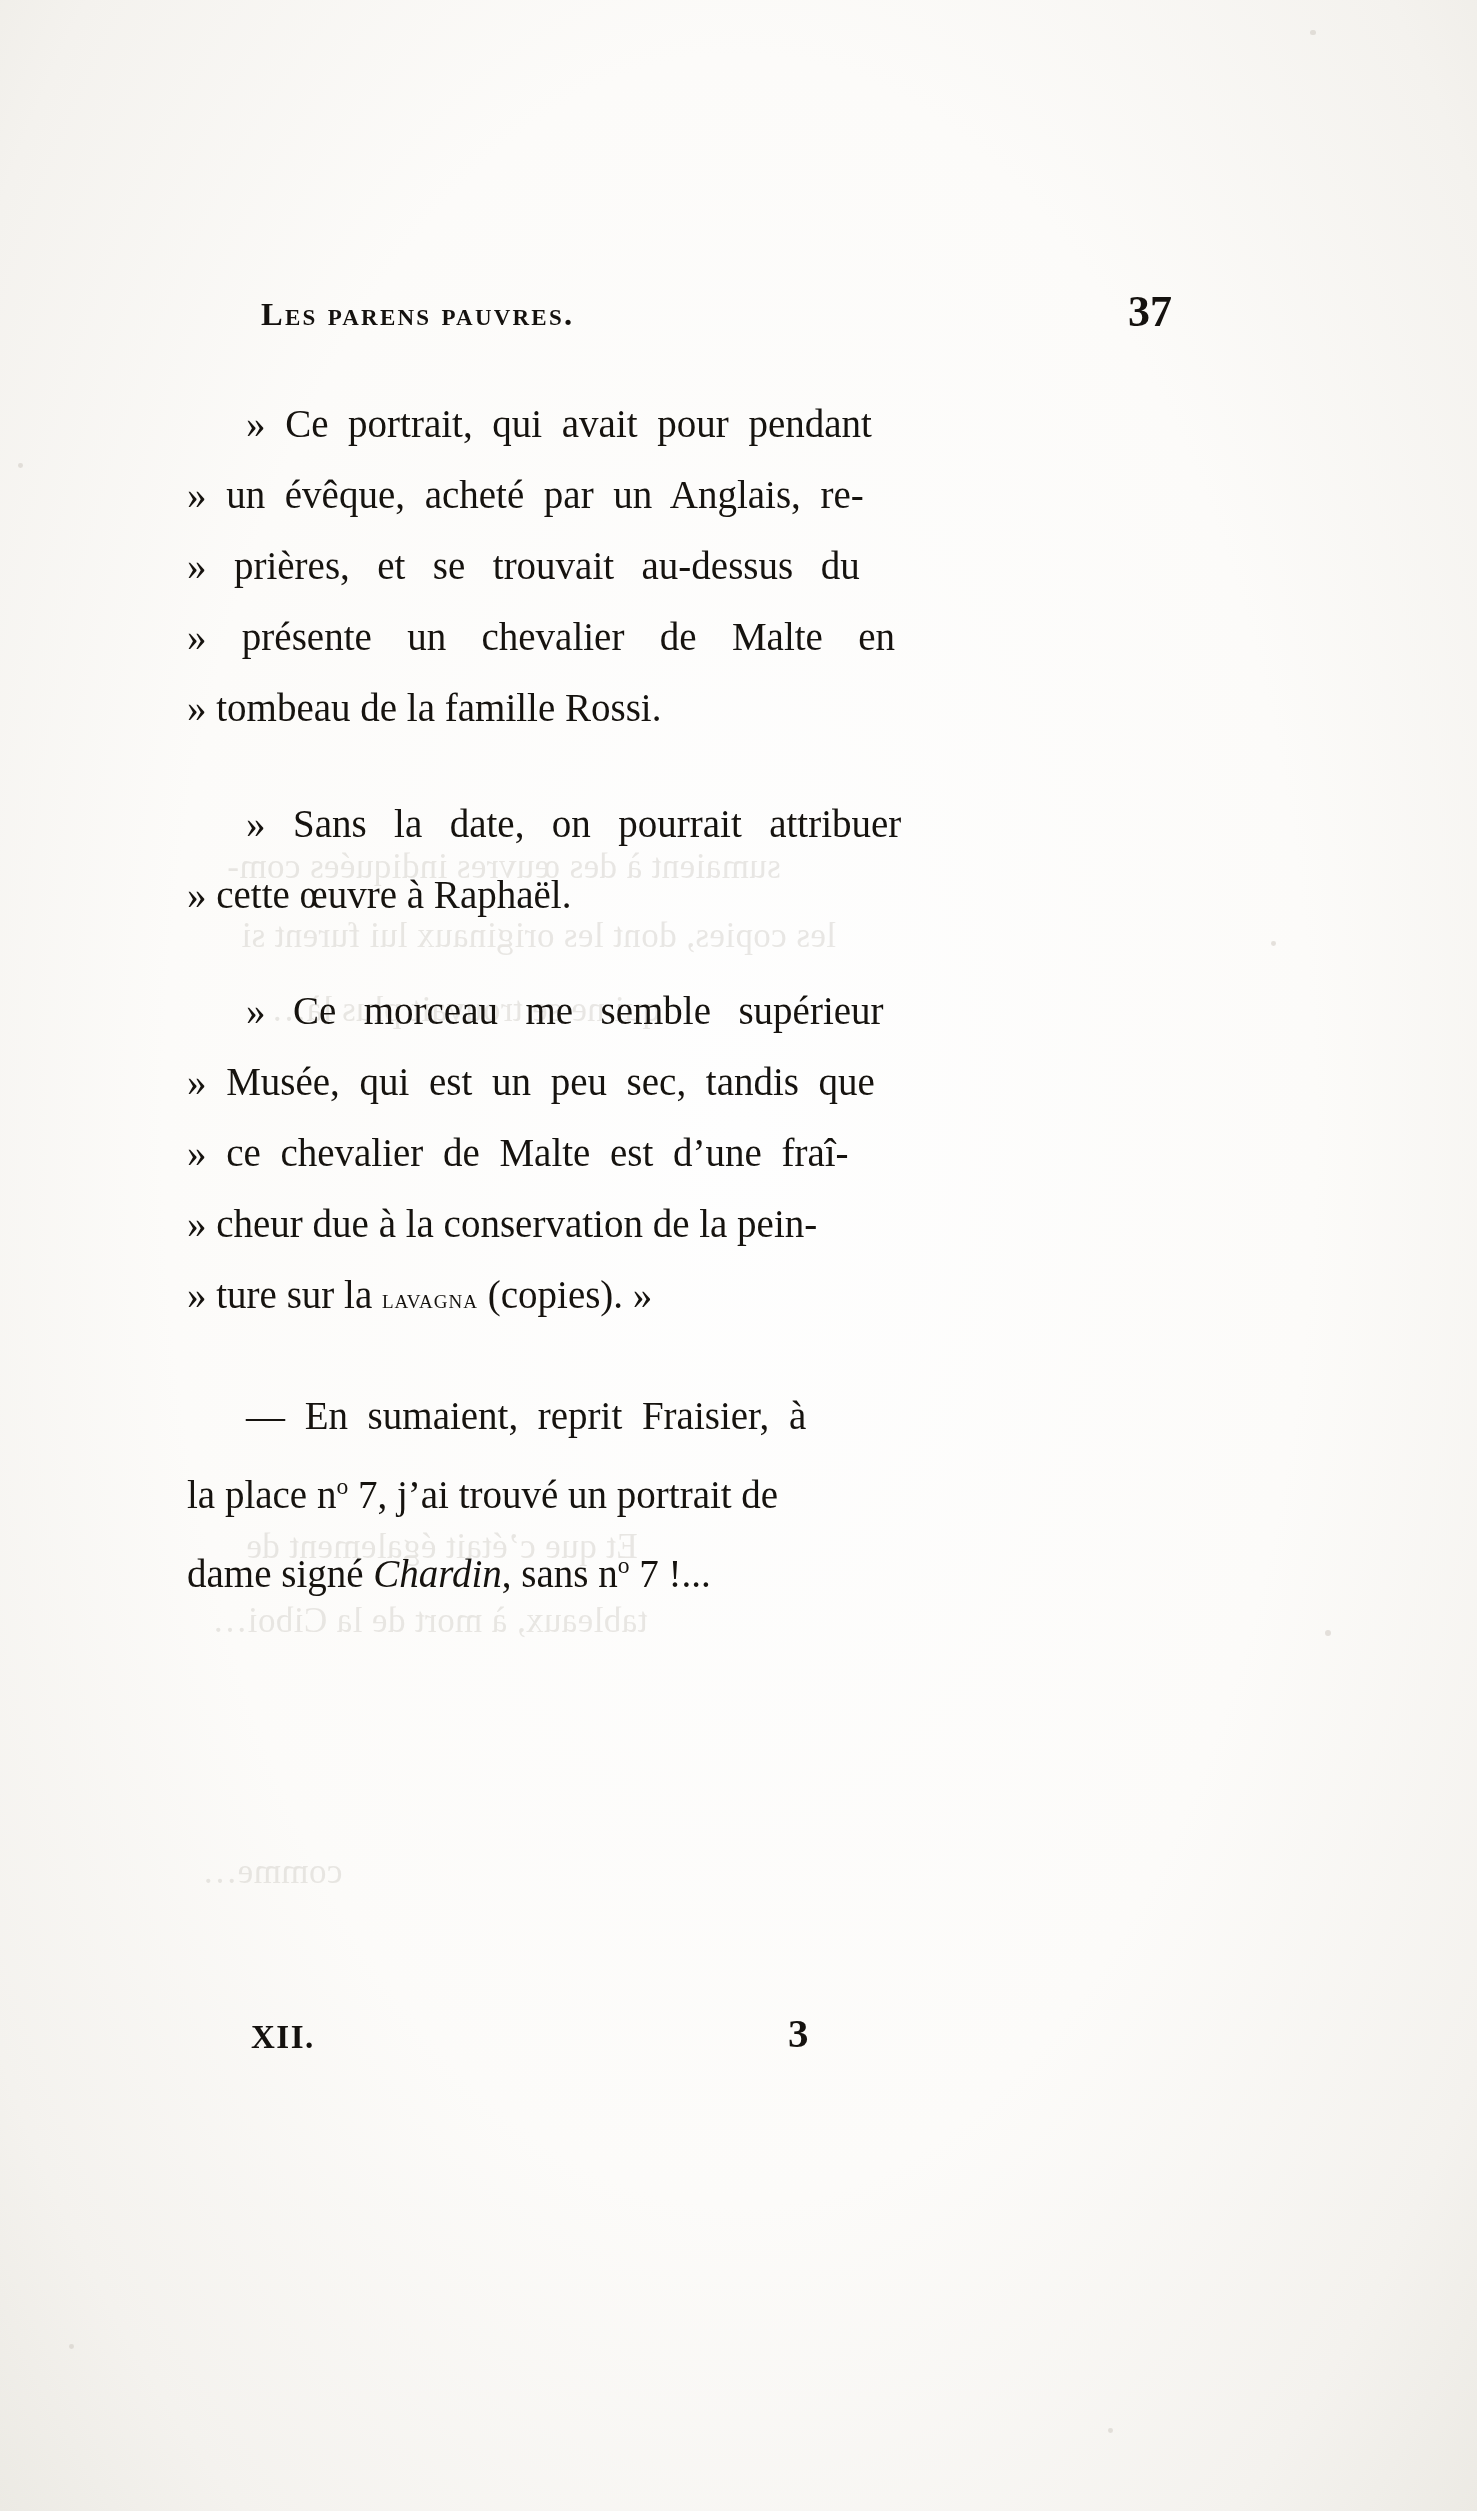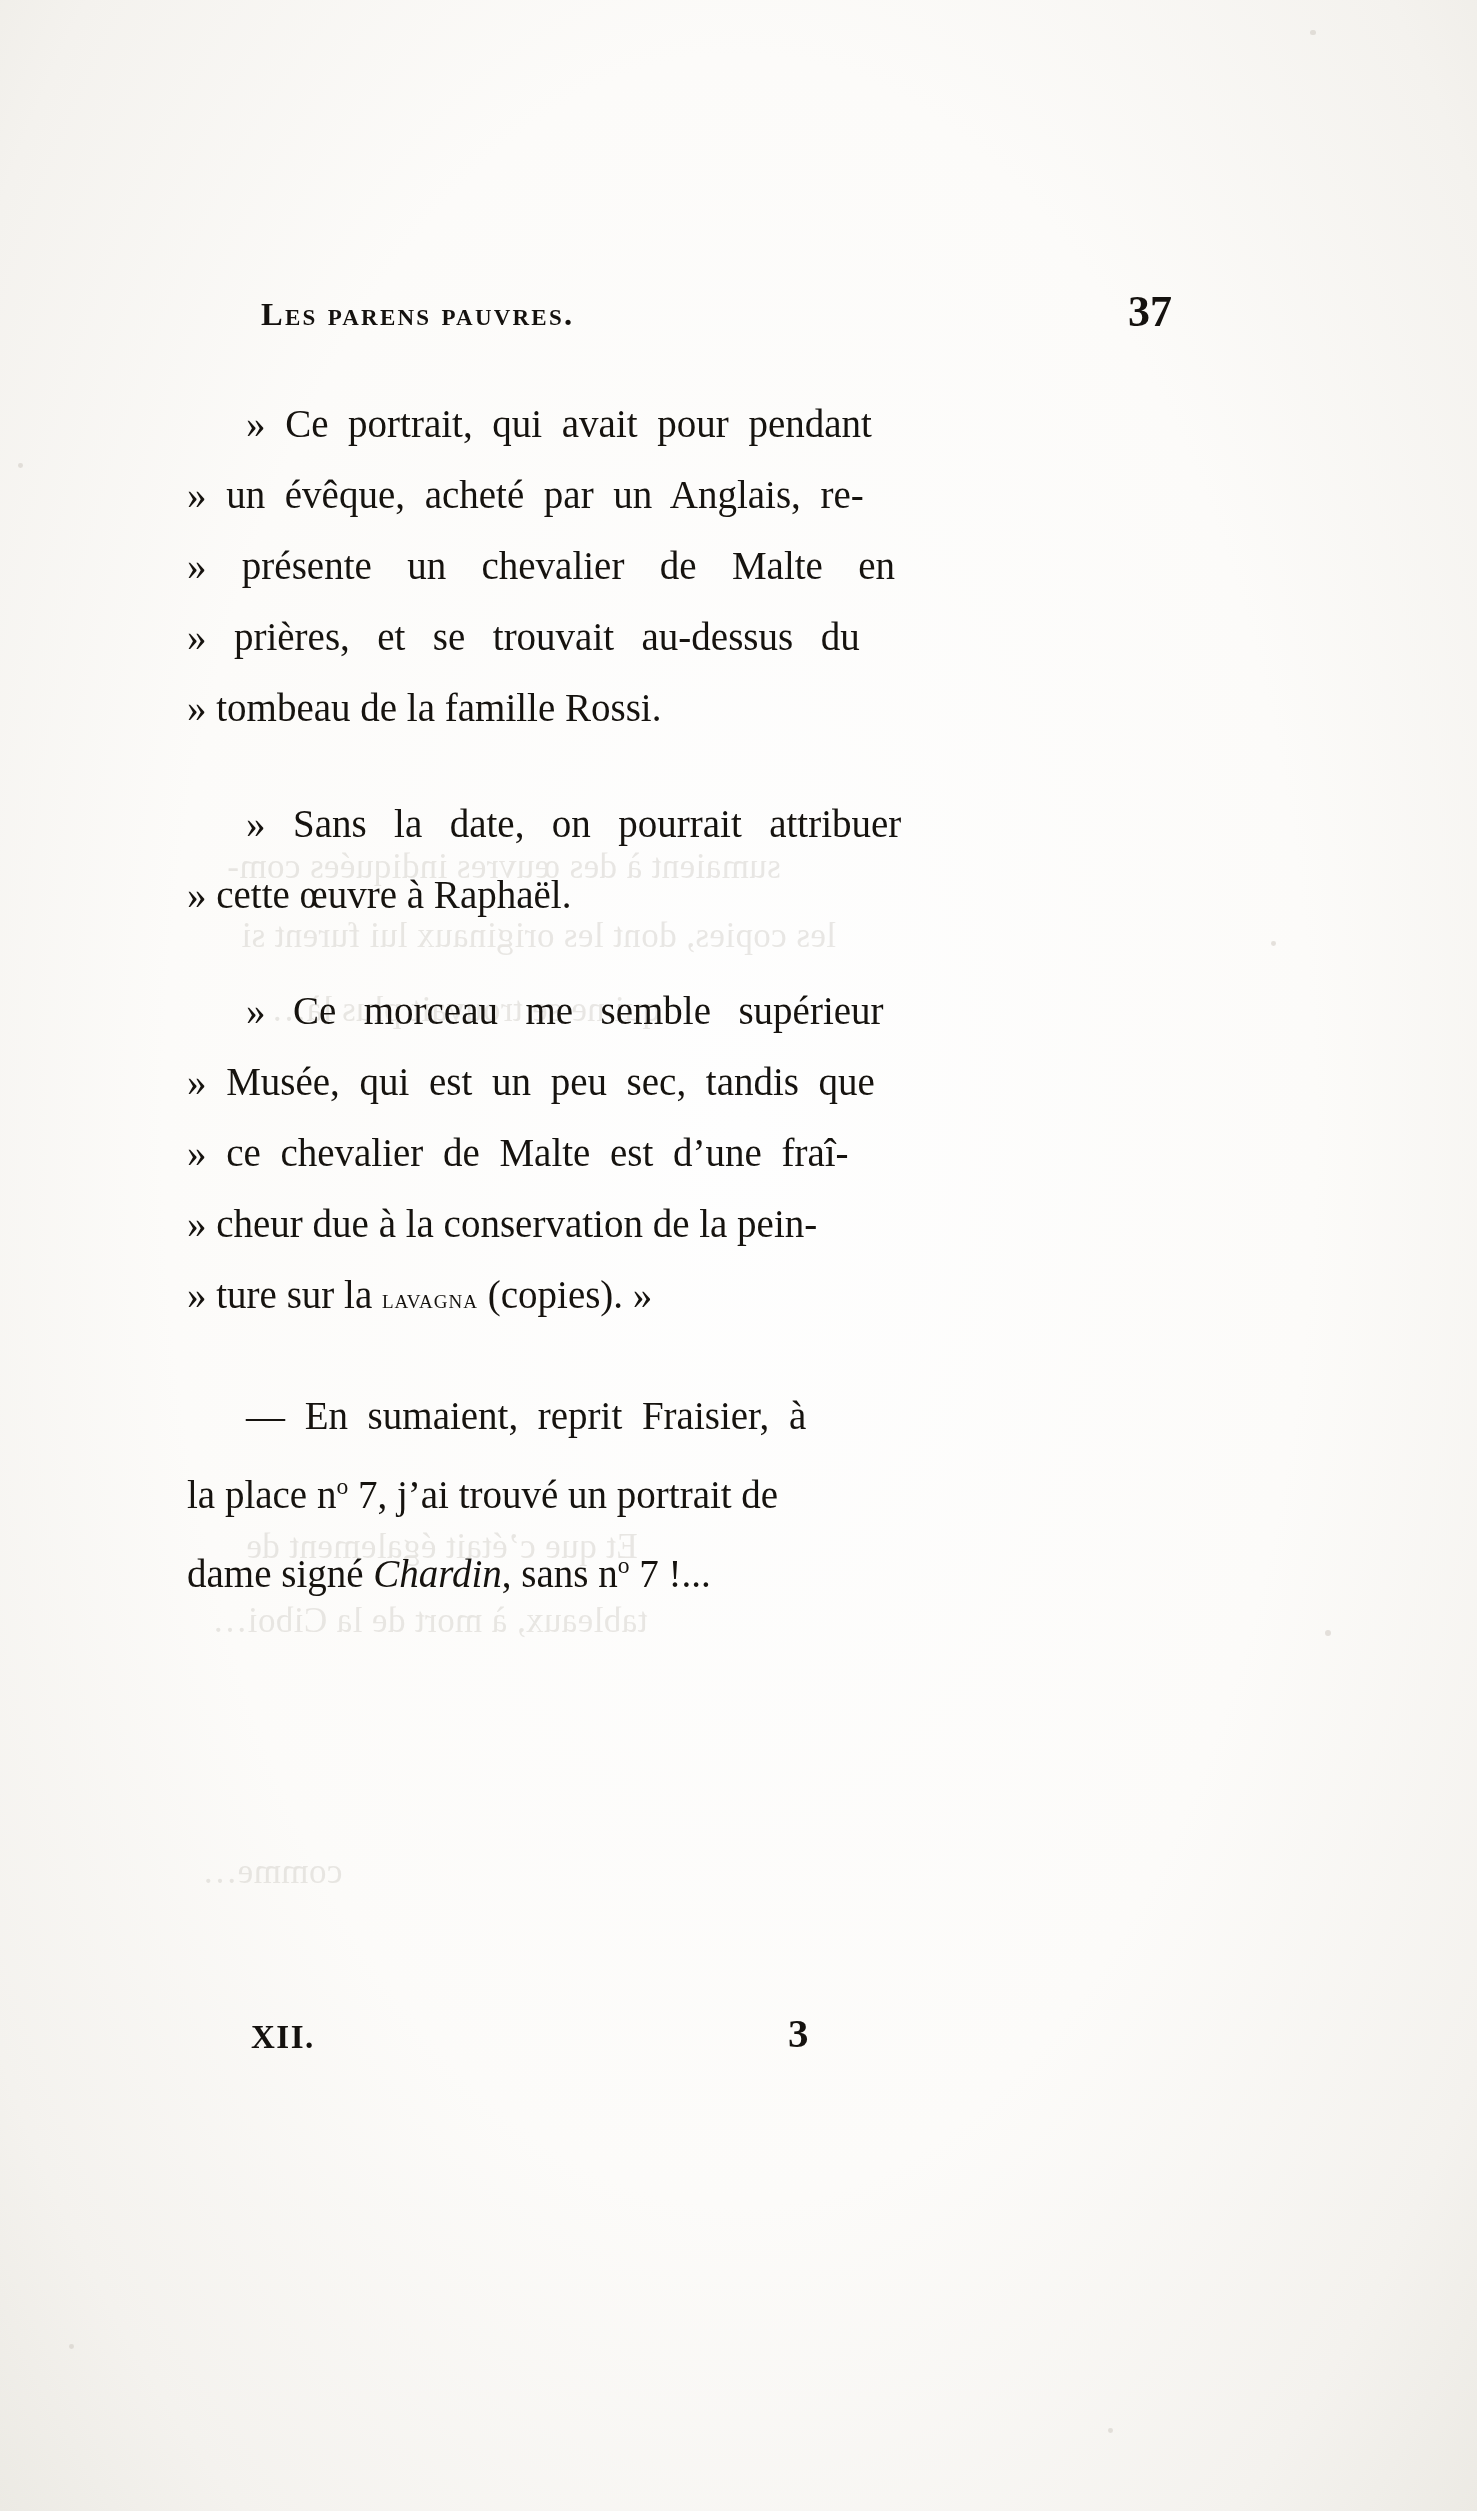--- a/index.html
+++ b/index.html
@@ -154,22 +154,22 @@
   <div class="content">
 
     <div class="headline">
       <div class="running-head">Les parens pauvres.</div>
       <div class="folio">37</div>
     </div>
 
     <p class="para">
       <span class="line indent wide1">» Ce portrait, qui avait pour pendant</span>
       <span class="line wide1">» un évêque, acheté par un Anglais, re-</span>
+      <span class="line wide2">» prières, et se trouvait au-dessus du</span>
       <span class="line wide3">» présente un chevalier de Malte en</span>
-      <span class="line wide2">» prières, et se trouvait au-dessus du</span>
       <span class="line">» tombeau de la famille Rossi.</span>
     </p>
 
     <p class="para">
       <span class="line indent wide2">» Sans la date, on pourrait attribuer</span>
       <span class="line">» cette œuvre à Raphaël.</span>
     </p>
 
     <p class="para">
       <span class="line indent wide2">» Ce morceau me semble supérieur</span>

